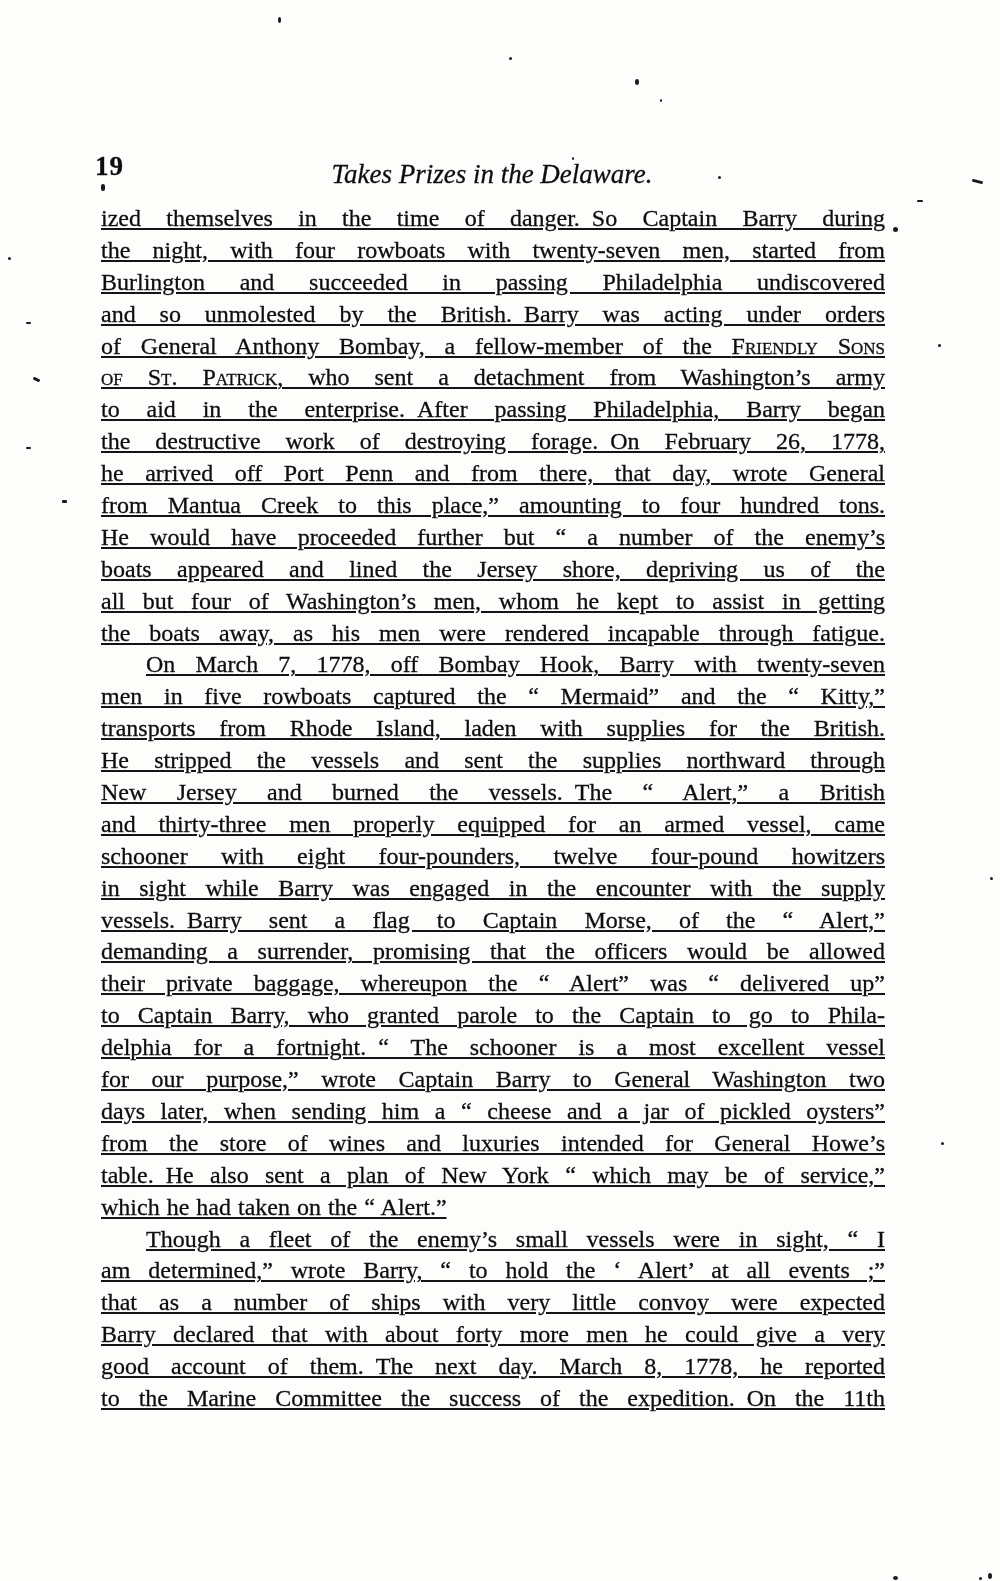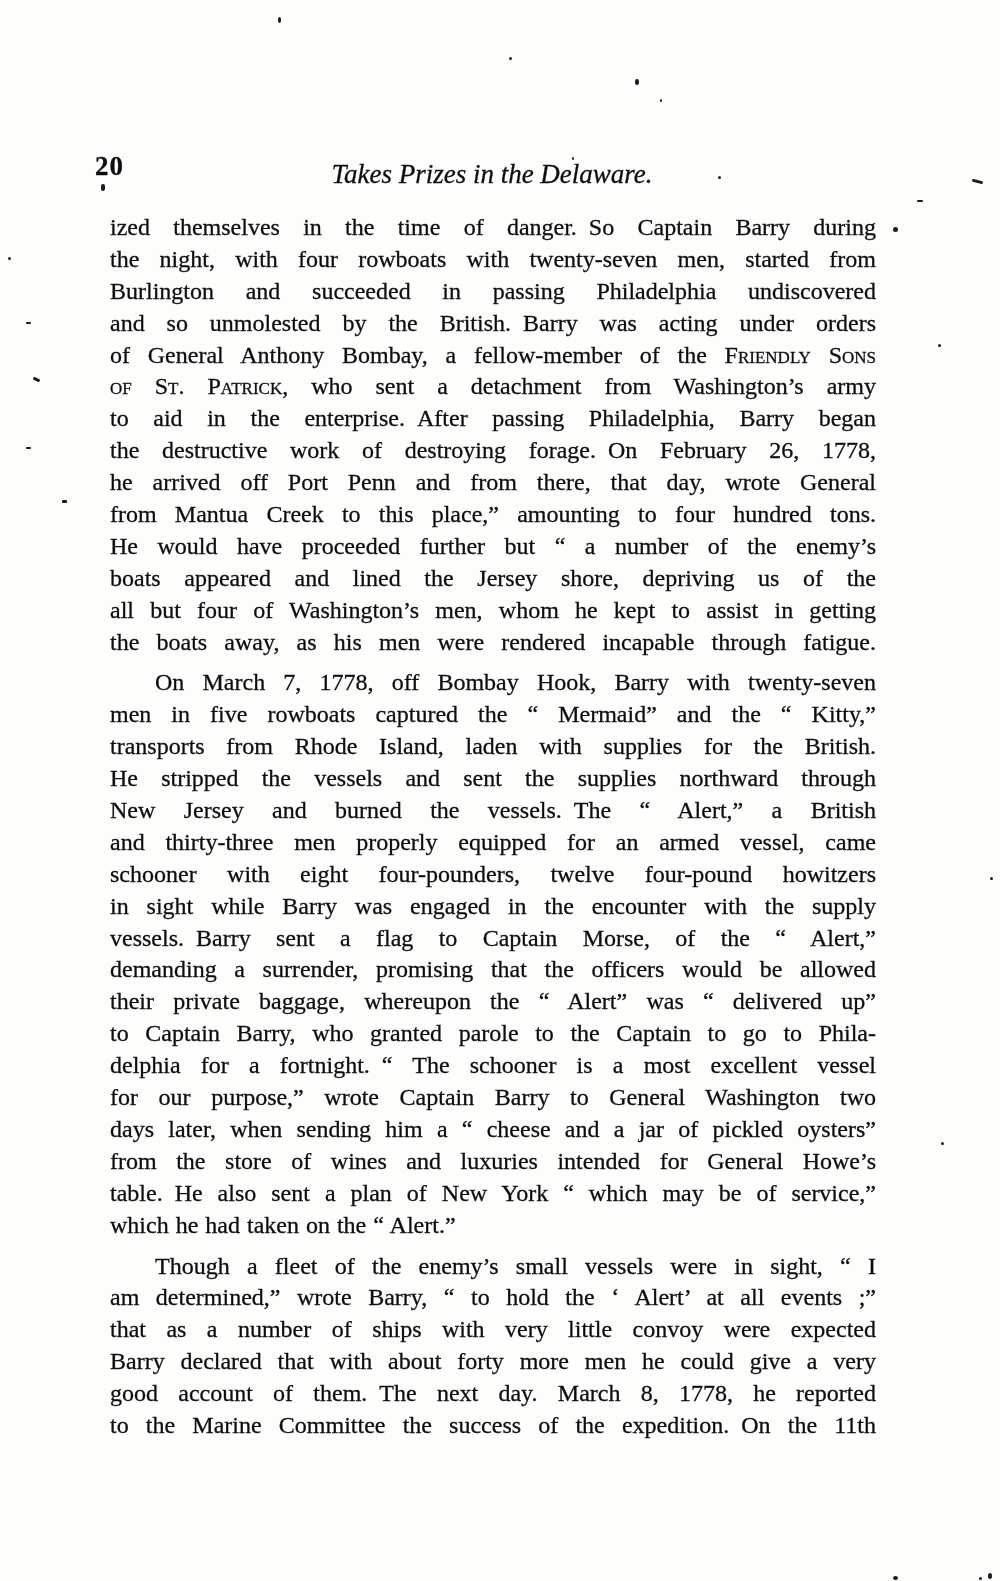--- a/index.html
+++ b/index.html
@@ -38,21 +38,21 @@
     font-style: italic;
     font-size: 27px;
   }
   .body-text {
     position: absolute;
     left: 101px;
     top: 203px;
     width: 784px;
     font-size: 24px;
   }
-  .para { margin: 9px; }
+  .para { margin: 0; text-decoration: underline; }
   .line {
     height: 31.9px;
     line-height: 31.9px;
     text-align: justify;
     text-align-last: justify;
     overflow: hidden;
     word-spacing: 1px;
   }
   .line.indent { text-indent: 45px; }
   .line.no-just-last { text-align-last: left; }
@@ -63,21 +63,21 @@
     border-radius: 50%;
   }
   .speck.dash { border-radius: 1px; }
 </style>
 </head>
 <body>
 
 <div class="page">
 
   <div class="header-row">
-    <span class="page-number">20</span>
+    <span class="page-number">19</span>
     <div class="running-title">Takes Prizes in the Delaware.</div>
   </div>
 
   <div class="body-text">
       <div class="para">
         <div class="line">ized themselves in the time of danger. So Captain Barry during</div>
         <div class="line">the night, with four rowboats with twenty-seven men, started from</div>
         <div class="line">Burlington and succeeded in passing Philadelphia undiscovered</div>
         <div class="line">and so unmolested by the British. Barry was acting under orders</div>
         <div class="line"><span>of General Anthony Bombay, a fellow-member of the </span><span class="sc">Friendly Sons</span></div>

